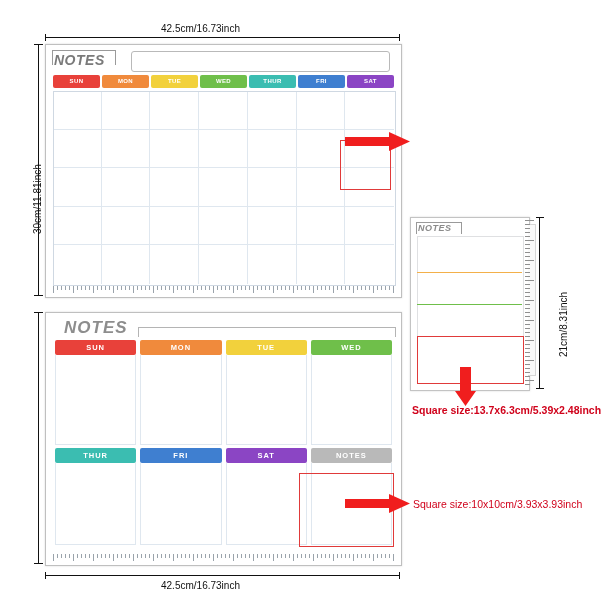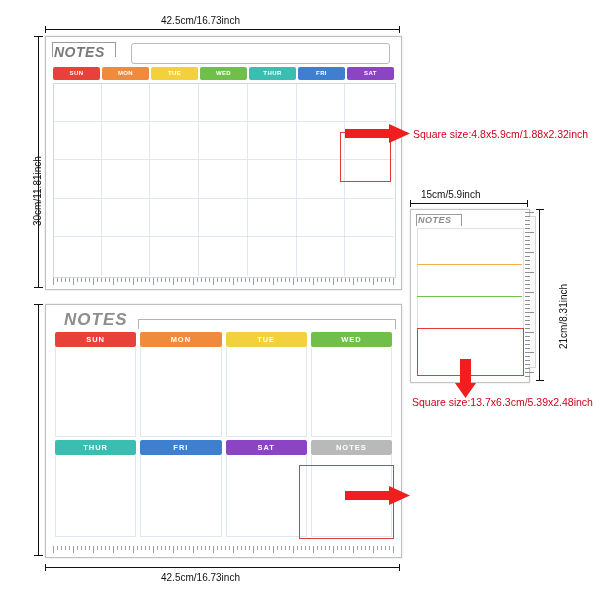--- a/index.html
+++ b/index.html
@@ -1,17 +1,17 @@
 <!DOCTYPE html>
 <html><head>
 <meta charset="utf-8">
 <style>
   html,body{margin:0;padding:0;}
   body{width:610px;height:610px;background:#ffffff;font-family:"Liberation Sans",sans-serif;position:relative;overflow:hidden;}
-  .root{position:absolute;left:0;top:4px;width:610px;height:481px;}
+  .root{position:absolute;left:0;top:12px;width:610px;height:481px;}
   .abs{position:absolute;}
   .dimtxt{font-size:10px;color:#111;white-space:nowrap;}
   .vert{transform:rotate(-90deg);transform-origin:left top;}
   .redtxt{font-size:10.5px;color:#d0021b;white-space:nowrap;font-family:"Liberation Sans",sans-serif;}
 
   
   #month-board{left:45px;top:32px;width:355px;height:252px;background:#fff;border:1px solid #bfbfbf;box-shadow:0 0 2px rgba(0,0,0,.15);}
   #month-title{position:absolute;left:8px;top:7px;font-size:14px;font-weight:bold;font-style:italic;color:#7a7a7a;letter-spacing:.5px;}
   .bracket{position:absolute;border:1px solid #9a9a9a;border-bottom:none;}
   #month-input{position:absolute;left:85px;top:6px;width:253px;height:17px;border:1px solid #b9b9b9;border-radius:3px;background:#fff;}
@@ -213,28 +213,21 @@
         <i style="left: 328px;"></i>
         <i style="left: 332px;"></i>
         <i style="left: 336px;"></i>
         <i class="big" style="left: 340px;"></i>
       </div>
   </div>
 
   <svg class="redarrow" width="66" height="20" style="left:345px;top:120px;">
     <polygon points="0,5 44,5 44,0 65,9.5 44,19 44,14 0,14" fill="#f01e1e"></polygon>
   </svg>
-  <div class="redtxt abs" style="left:413px;top:124px;">Square size:4.8x5.9cm/1.88x2.32inch</div>
-
-  <div class="abs" style="left:410px;top:186px;width:118px;height:16px;">
-    <div class="arrow-h" style="left:0;top:13px;width:118px;"></div>
-    <div class="tickend" style="left:0;top:10px;"></div>
-    <div class="tickend" style="left:117px;top:10px;"></div>
-    <div class="dimtxt abs" style="left:8px;top:-1px;background:#fff;padding:0 3px;">15cm/5.9inch</div>
-  </div>
+
 
   <div class="abs" id="notes-board">
     <div id="notes-bracket"></div>
     <div id="notes-title">NOTES</div>
     <div id="notes-frame"></div>
     <div class="notes-line" style="top:54px;border-color:#f3b04a;"></div>
     <div class="notes-line" style="top:86px;border-color:#6fbf4a;"></div>
     <div class="notes-line" style="top:118px;border-color:#3bbdb1;"></div>
     <div id="notes-hl"></div>
     <div class="page-shadow"></div>
@@ -287,21 +280,21 @@
       <i style="top: 148px;"></i>
       <i style="top: 152px;"></i>
       <i style="top: 156px;"></i>
       <i class="big" style="top: 160px;"></i>
       <i style="top: 164px;"></i>
     </div>
 
   <svg class="redarrow" width="22" height="40" style="left:455px;top:355px;">
     <polygon points="5,0 16,0 16,24 21,24 10.5,39 0,24 5,24" fill="#f01e1e"></polygon>
   </svg>
-  <div class="redtxt abs" style="left:412px;top:392px;">Square size:13.7x6.3cm/5.39x2.48inch</div>
+  <div class="redtxt abs" style="left:412px;top:392px;font-weight:bold;">Square size:13.7x6.3cm/5.39x2.48inch</div>
 
   <div class="abs" style="left:22px;top:300px;width:22px;height:252px;">
     <div class="abs" style="left:16px;top:0;width:0;height:252px;border-left:1px solid #111;"></div>
     <div class="abs" style="left:12px;top:0;width:9px;height:0;border-top:1px solid #111;"></div>
     <div class="abs" style="left:12px;top:251px;width:9px;height:0;border-top:1px solid #111;"></div>
 
   </div>
 
   <div class="abs" id="week-board">
     <div id="week-title">NOTES</div>
@@ -420,20 +413,21 @@
         <i style="left: 328px;"></i>
         <i style="left: 332px;"></i>
         <i style="left: 336px;"></i>
         <i class="big" style="left: 340px;"></i>
       </div>
   </div>
 
   <svg class="redarrow" width="66" height="20" style="left:345px;top:482px;">
     <polygon points="0,5 44,5 44,0 65,9.5 44,19 44,14 0,14" fill="#f01e1e"></polygon>
   </svg>
+  <div class="redtxt abs" style="left:413px;top:486px;">Square size:10x10cm/3.93x3.93inch</div>
 
   <div class="abs" style="left:45px;top:560px;width:355px;height:16px;">
     <div class="arrow-h" style="left:0;top:3px;width:355px;"></div>
     <div class="tickend" style="left:0;top:0;"></div>
     <div class="tickend" style="left:354px;top:0;"></div>
     <div class="dimtxt abs" style="left:112px;top:8px;background:#fff;padding:0 4px;">42.5cm/16.73inch</div>
   </div>
 
 </div>
 

